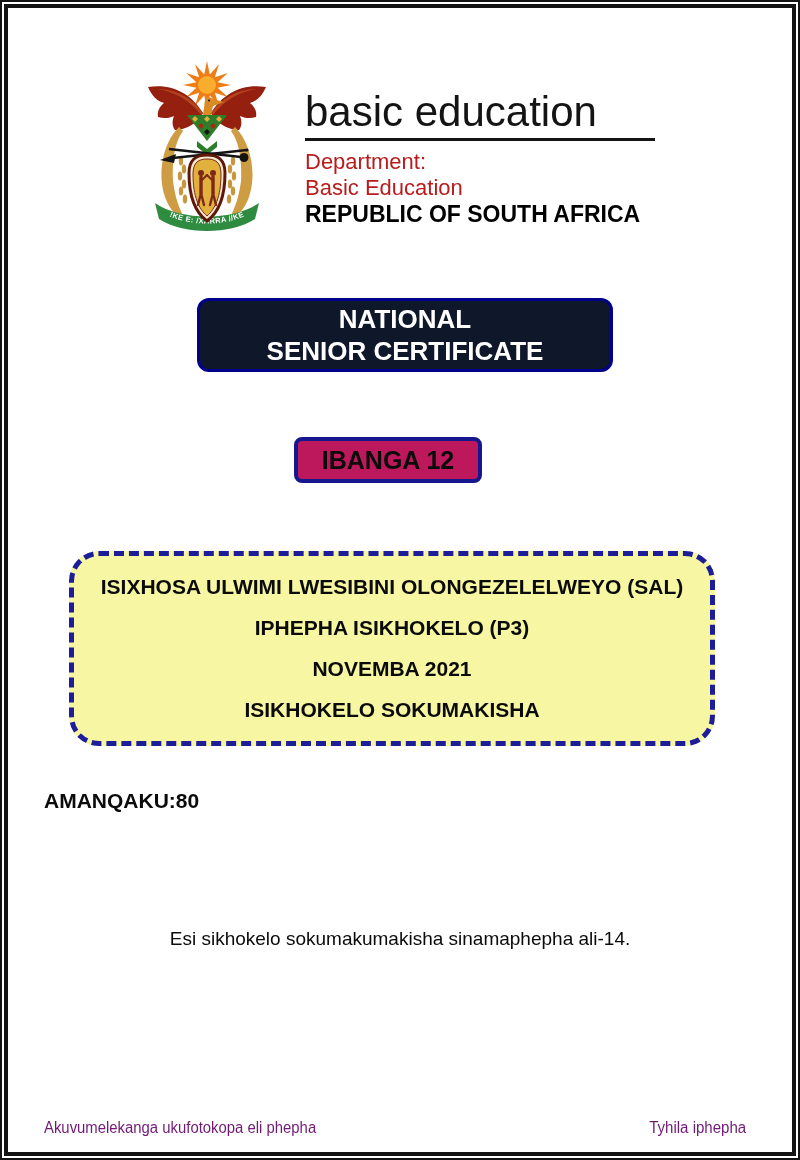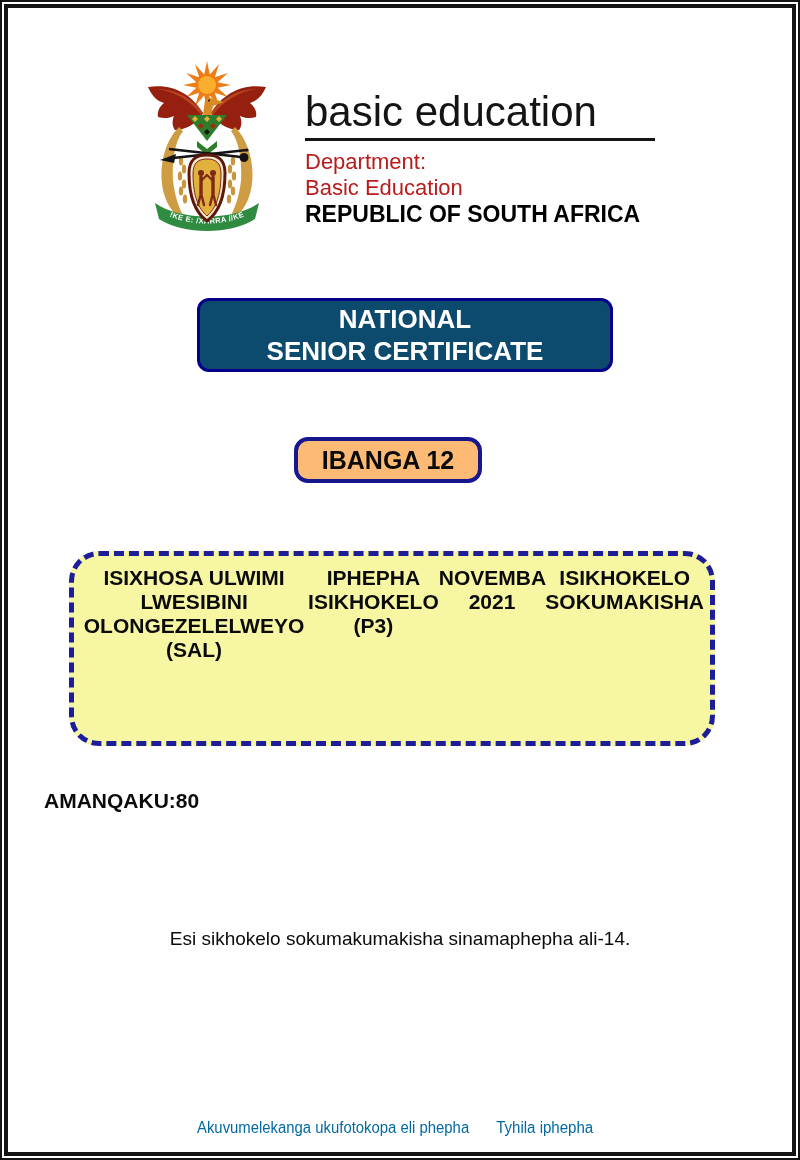--- a/index.html
+++ b/index.html
@@ -14,48 +14,48 @@
   .logo svg { width:100%; height:100%; display:block; }
 
   .dept-block { position:absolute; left:305px; top:90px; width:360px; }
   .wordmark { font-size:42px; line-height:44px; letter-spacing:0px; font-weight:normal; color:#141414; }
   .wordmark-rule { width:350px; height:3px; background:#141414; margin-top:4px; margin-bottom:8px; }
   .dept-line { font-size:22px; line-height:26px; color:#b91c1c; }
   .dept-country { font-size:23px; line-height:27px; font-weight:bold; color:#000000; }
 
   
   .nsc-box { position:absolute; left:197px; top:298px; width:416px; height:74px;
-             background:#0c4a6e; border:3px solid #00008b; border-radius:12px;
+             background:#0f172a; border:3px solid #00008b; border-radius:12px;
              display:flex; flex-direction:column; align-items:center; justify-content:center; }
   .nsc-line { color:#ffffff; font-weight:bold; font-size:26px; line-height:32px; text-align:center; }
 
   
   .grade-box { position:absolute; left:294px; top:437px; width:188px; height:46px;
-               background:#fdba74; border:4px solid #16168e; border-radius:14px;
+               background:#be185d; border:4px solid #16168e; border-radius:8px;
                display:flex; align-items:center; justify-content:center; }
   .grade-text { font-weight:bold; font-size:25px; color:#0b0b0b; }
 
   
   .exam-box { position:absolute; left:69px; top:551px; width:646px; height:195px;
               background:#f7f7a3; border:5px dashed #1d1d99; border-radius:30px;
-              display:flex; flex-direction:row; justify-content:space-around;
+              display:flex; flex-direction:column; justify-content:space-around;
               padding:10px 6px; }
   .exam-line { text-align:center; font-weight:bold; font-size:21px; color:#0b0b0b; }
 
   
   .marks-row { position:absolute; left:44px; top:789px; font-weight:bold; font-size:21px; color:#0b0b0b; }
   .marks-value { margin-left:0; }
 
   
   .note { position:absolute; left:0; top:928px; width:100%; text-align:center;
           font-weight:normal; font-size:19px; color:#0b0b0b; }
 
   
   .footer { position:absolute; left:44px; right:54px; top:1119px;
-            display:flex; justify-content:center; font-size:16px; color:#0369a1; }
+            display:flex; justify-content:space-between; font-size:16px; color:#701a75; }
   .footer-left  { transform:scaleX(.93); transform-origin:left center; }
   .footer-right { transform:scaleX(.94); transform-origin:right center; }
 </style>
 </head>
 <body>
 
 <div class="outer-border"></div>
 <div class="inner-border"></div>
 
 <div class="logo">

